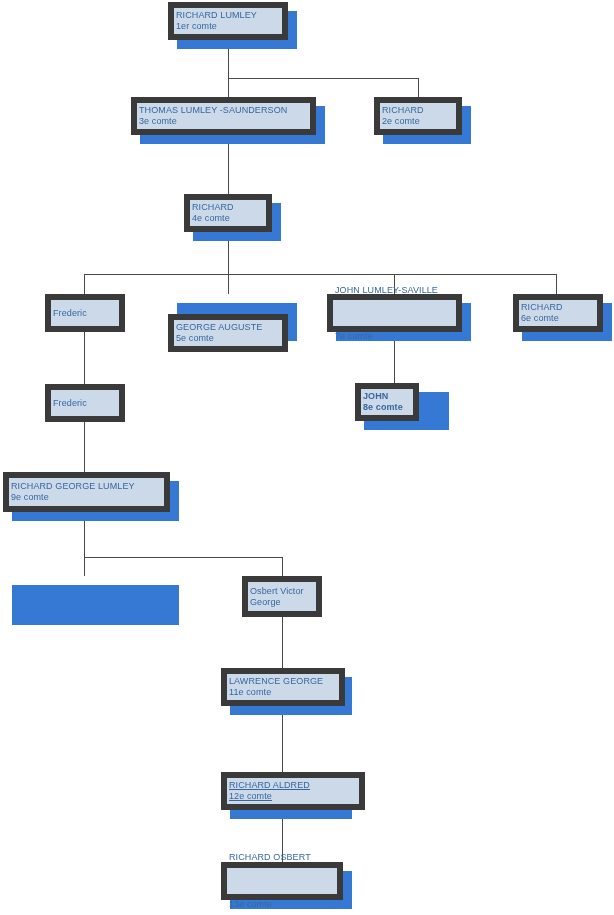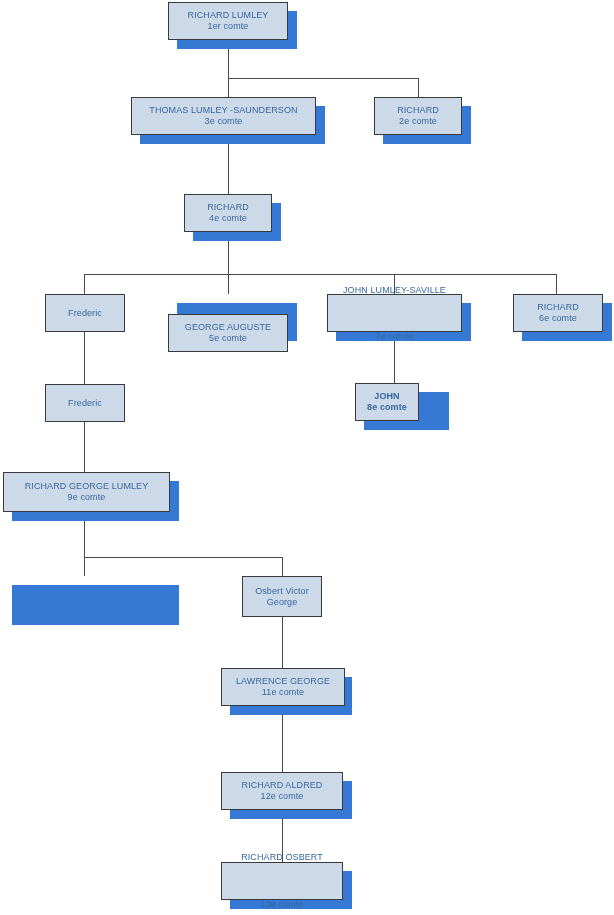--- a/index.html
+++ b/index.html
@@ -28,28 +28,28 @@
   .shadow {
     position: absolute;
     background: #3579d4;
   }
 
   
   .node {
     position: absolute;
     box-sizing: border-box;
     background: #ccd9e8;
-    border: 1px solid #1d4ed8;
+    border: 6px solid #1d4ed8;
     color: #36679f;
     font-size: 9px;
     line-height: 11px;
     text-align: center;
     display: flex;
     flex-direction: column;
-    align-items: center;
+    align-items: flex-start;
     justify-content: center;
     letter-spacing: 0.1px;
     padding: 0 2px;
   }
   .node .l1 { display: block; white-space: nowrap; }
   .node .l2 { display: block; white-space: nowrap; }
 </style>
 </head>
 <body>
 
@@ -130,21 +130,21 @@
     <div class="node" style="left: 242px; top: 576px; width: 80px; height: 41px; background: rgb(204, 217, 232); border-color: rgb(58, 58, 58); color: rgb(54, 103, 159);">
       <span class="l1">Osbert Victor</span>
       <span class="l2">George</span>
     </div>
     <div class="shadow" style="left: 230px; top: 677px; width: 122px; height: 38px; background: rgb(53, 121, 212);"></div>
     <div class="node" style="left: 221px; top: 668px; width: 124px; height: 38px; background: rgb(204, 217, 232); border-color: rgb(58, 58, 58); color: rgb(54, 103, 159);">
       <span class="l1">LAWRENCE GEORGE</span>
       <span class="l2">11e comte</span>
     </div>
     <div class="shadow" style="left: 230px; top: 781px; width: 122px; height: 38px; background: rgb(53, 121, 212);"></div>
-    <div class="node" style="left: 221px; top: 772px; width: 122px; height: 38px; background: rgb(204, 217, 232); border-color: rgb(58, 58, 58); color: rgb(54, 103, 159);">
+    <div class="node" style="left: 221px; top: 772px; width: 144px; height: 38px; background: rgb(204, 217, 232); border-color: rgb(58, 58, 58); color: rgb(54, 103, 159); text-decoration: underline;">
       <span class="l1">RICHARD ALDRED</span>
       <span class="l2">12e comte</span>
     </div>
     <div class="shadow" style="left: 230px; top: 871px; width: 122px; height: 38px; background: rgb(53, 121, 212);"></div>
     <div class="node" style="left: 221px; top: 862px; width: 122px; height: 38px; background: rgb(204, 217, 232); border-color: rgb(58, 58, 58); color: rgb(54, 103, 159); gap: 36px;">
       <span class="l1">RICHARD OSBERT</span>
       <span class="l2">13e comte</span>
     </div>
   </div>
 

